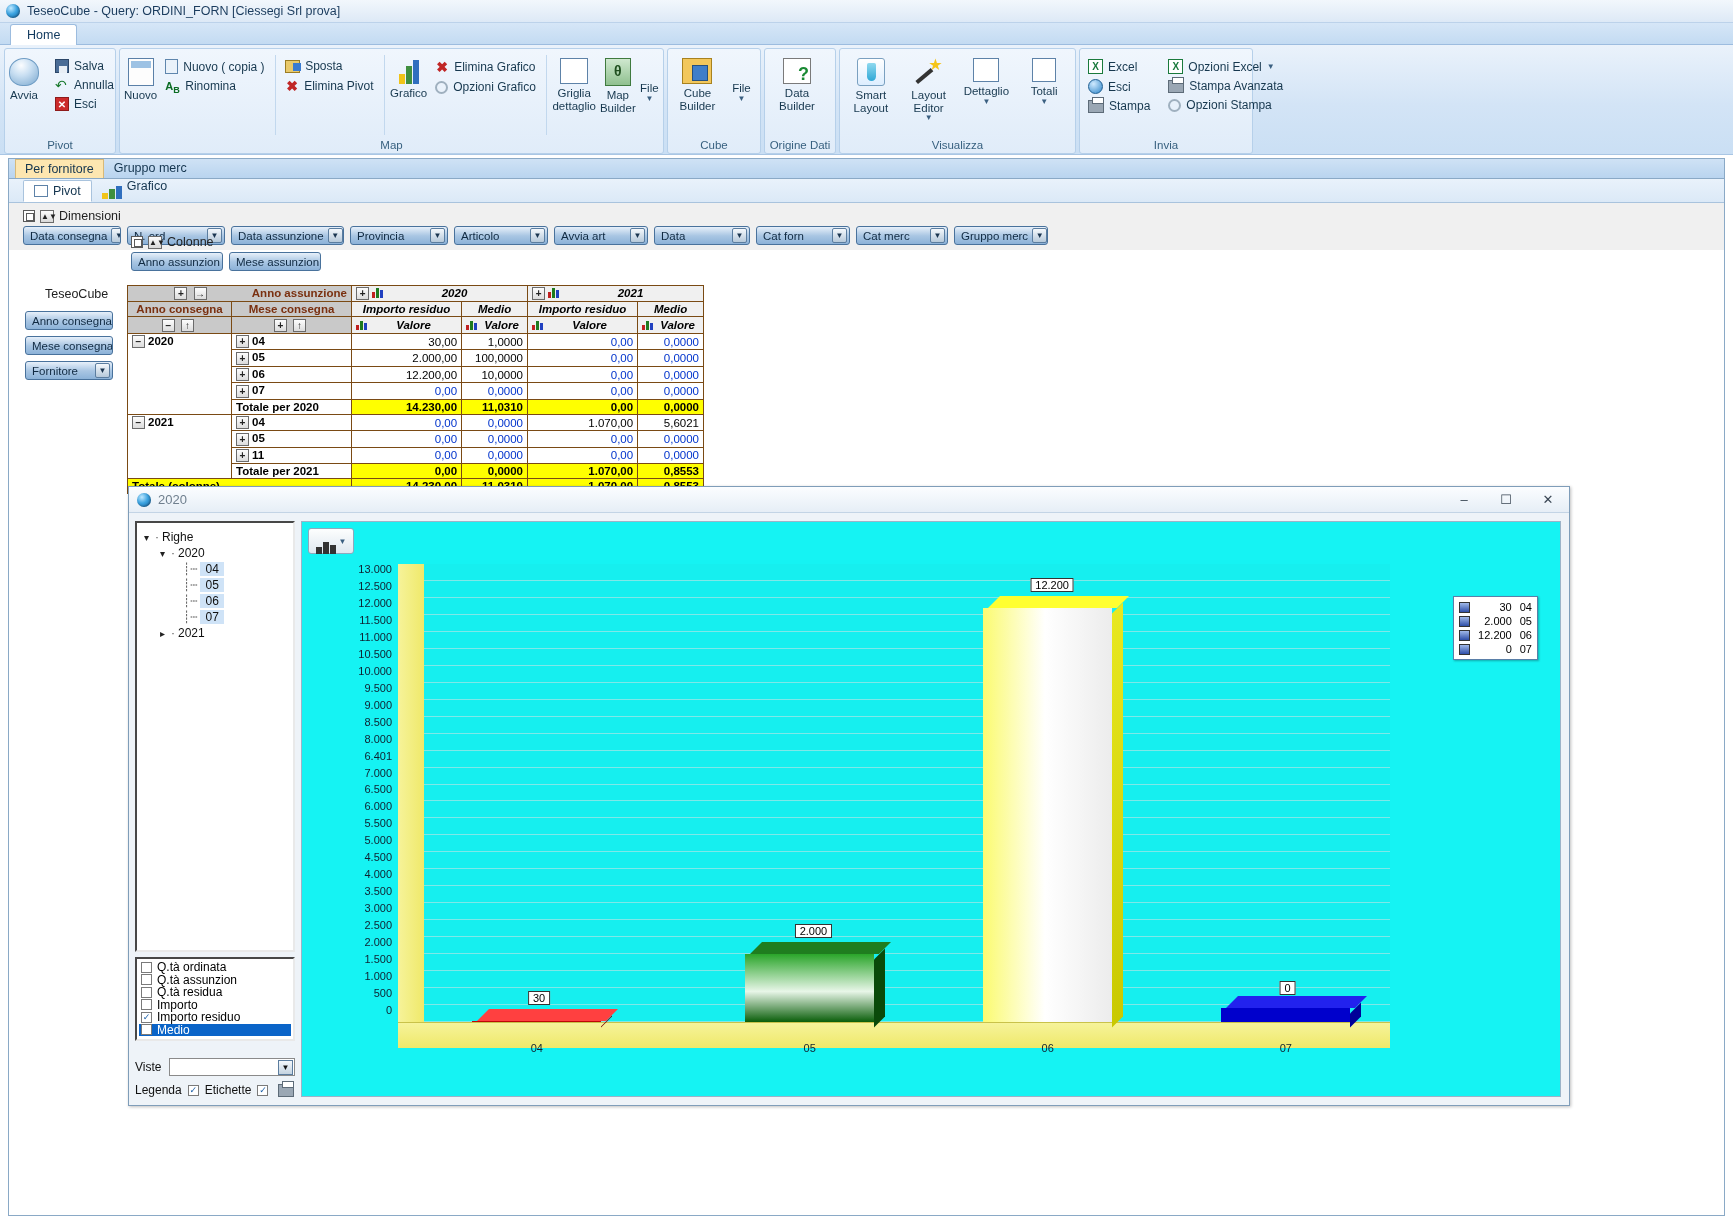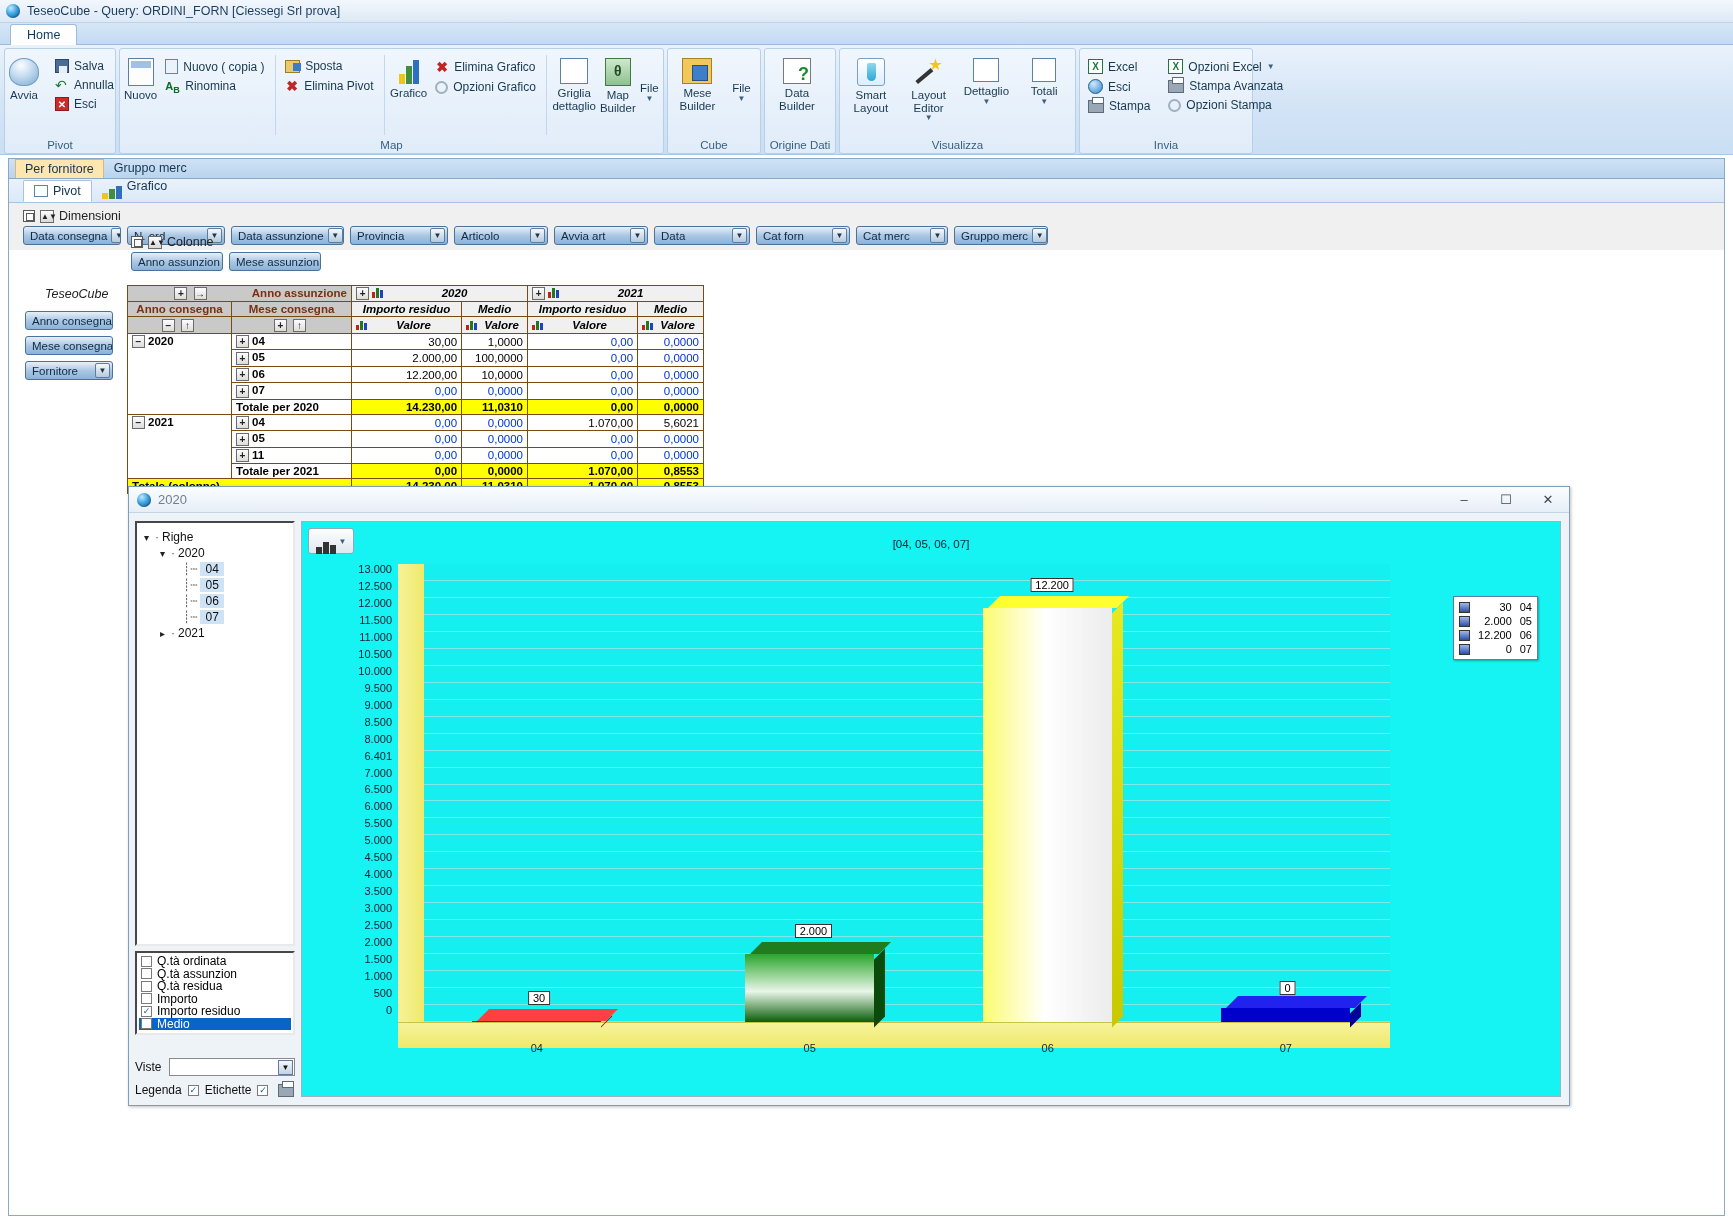--- a/index.html
+++ b/index.html
@@ -149,21 +149,21 @@
     height:19px; min-width:92px; padding:0 2px 0 6px;
     background:linear-gradient(#e7f0fa,#a9c6e3 52%, #8cb2d8);
     border:1px solid #49729c; border-radius:3px;
     font-size:11.5px; color:#102a42; white-space:nowrap; overflow:hidden;
   }
   .dbtn .arrowbox {
     width:15px;height:15px;background:linear-gradient(#f4f8fc,#b6c9da);
     border:1px solid #5b7d9f;border-radius:2px;
     font-size:8px;line-height:14px;text-align:center;color:#1a3550;flex:0 0 auto;margin-left:4px;
   }
-  .cube-label{position:absolute; left:36px; top:128px; font-size:12.5px;color:#222;font-style:italic;}
+  .cube-label{position:absolute; left:36px; top:128px; font-size:12.5px;color:#222;}
   .leftcol-btns{position:absolute;left:16px;top:152px;display:flex;flex-direction:column;gap:6px;}
   .leftcol-btns .dbtn{min-width:84px;}
 
   .colonne-block{position:absolute;left:122px;top:74px;}
   .pivot{
     position:absolute; left:118px; top:126px;
     border-collapse:collapse; font-size:11.5px; background:#fff;
   }
   .pivot td, .pivot th { border:1px solid #7a4a14; padding:1px 4px; }
   .hdr-gray  { background:#c9c9c9; color:#7a3010; font-weight:bold; text-align:center;}
@@ -208,21 +208,21 @@
   .tsel{background:#cfe3f7;padding:0 5px;}
   .measures{
     height:84px;margin-top:5px;background:#fff;
     border:2px inset #d6d6d6;border-color:#9b9b9b #e9e9e9 #e9e9e9 #9b9b9b;
     padding:2px 2px;font-size:12px;
   }
   .mrow{display:flex;align-items:center;gap:5px;padding:0 2px;height:12.5px;}
   .mrow.sel{background:#0a64c8;color:#fff;}
   .cbx{width:11px;height:11px;border:1px solid #7a7a7a;background:#fff;flex:0 0 auto;
     font-size:9px;line-height:9px;text-align:center;color:#1b5fa8;}
-  .viste-row{display:flex;align-items:center;gap:8px;margin-top:23px;font-size:12px;color:#111;}
+  .viste-row{display:flex;align-items:center;gap:8px;margin-top:17px;font-size:12px;color:#111;}
   .viste-sel{flex:1;height:18px;background:#fff;border:1px solid #8a8a8a;display:flex;
     align-items:center;justify-content:flex-end;}
   .viste-sel .arrowbox{width:15px;height:15px;background:linear-gradient(#f4f8fc,#c4d3e0);
     border:1px solid #5b7d9f;font-size:8px;line-height:14px;text-align:center;margin-right:1px;}
   .legend-row{display:flex;align-items:center;gap:6px;margin-top:7px;font-size:12px;color:#111;}
   .legend-row .cbx{background:#fff;color:#1b5fa8;}
 
   .chart-area{flex:1;margin:8px 8px 8px 6px;background:#15f3f3;position:relative;
     border:1px solid #9bb3c8;}
   .chart-toolbar{position:absolute;left:6px;top:6px;width:46px;height:26px;
@@ -353,21 +353,21 @@
         <span class="caret">▼</span>
       </div>
     </div>
     <div class="rgroup-title">Map</div>
   </div>
 
   <div class="rgroup" style="width:94px;">
     <div class="rgroup-body">
       <div class="rbig">
         <span class="ico ico-cube"></span>
-        <span>Mese Builder</span>
+        <span>Cube Builder</span>
       </div>
       <div class="rbig" style="width:32px;padding-top:30px;">
         <span>File</span>
         <span class="caret">▼</span>
       </div>
     </div>
     <div class="rgroup-title">Cube</div>
   </div>
 
   <div class="rgroup" style="width:72px;">
@@ -794,21 +794,20 @@
 
     <div class="chart-area">
       <div class="chart-toolbar">
         <span class="ico-grafico">
           <i style="height:7px;background:#333"></i>
             <i style="height:12px;background:#333"></i>
             <i style="height:9px;background:#333"></i>
         </span>
         <span class="caret">▼</span>
       </div>
-      <div class="ct-label">[04, 05, 06, 07]</div>
 
       <div class="plot">
         <div class="plot-back"></div>
 
         <div class="gridline" style="bottom:calc(26px + 0.0%)"></div>
         <div class="ylab" style="bottom:26px">0</div>
         <div class="gridline" style="bottom:calc(26px + (100% - 26px) * 500/13500)"></div>
         <div class="ylab" style="bottom:calc(26px + (100% - 26px) * 500/13500)">500</div>
         <div class="gridline" style="bottom:calc(26px + (100% - 26px) * 1000/13500)"></div>
         <div class="ylab" style="bottom:calc(26px + (100% - 26px) * 1000/13500)">1.000</div>

